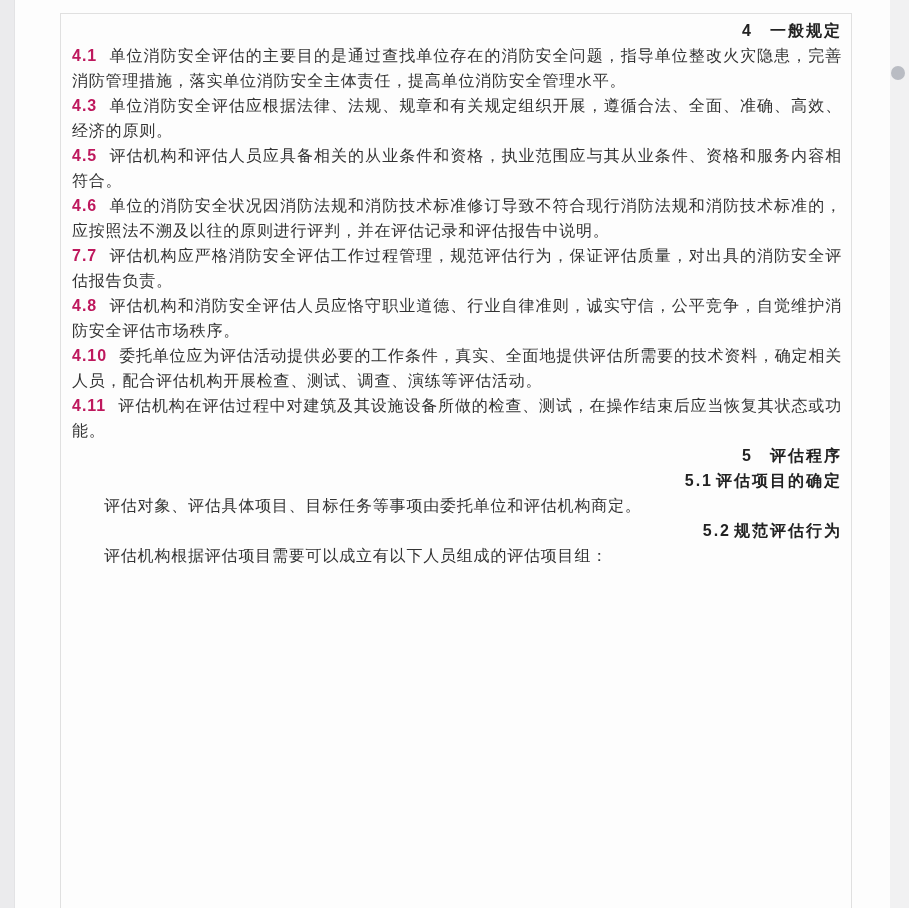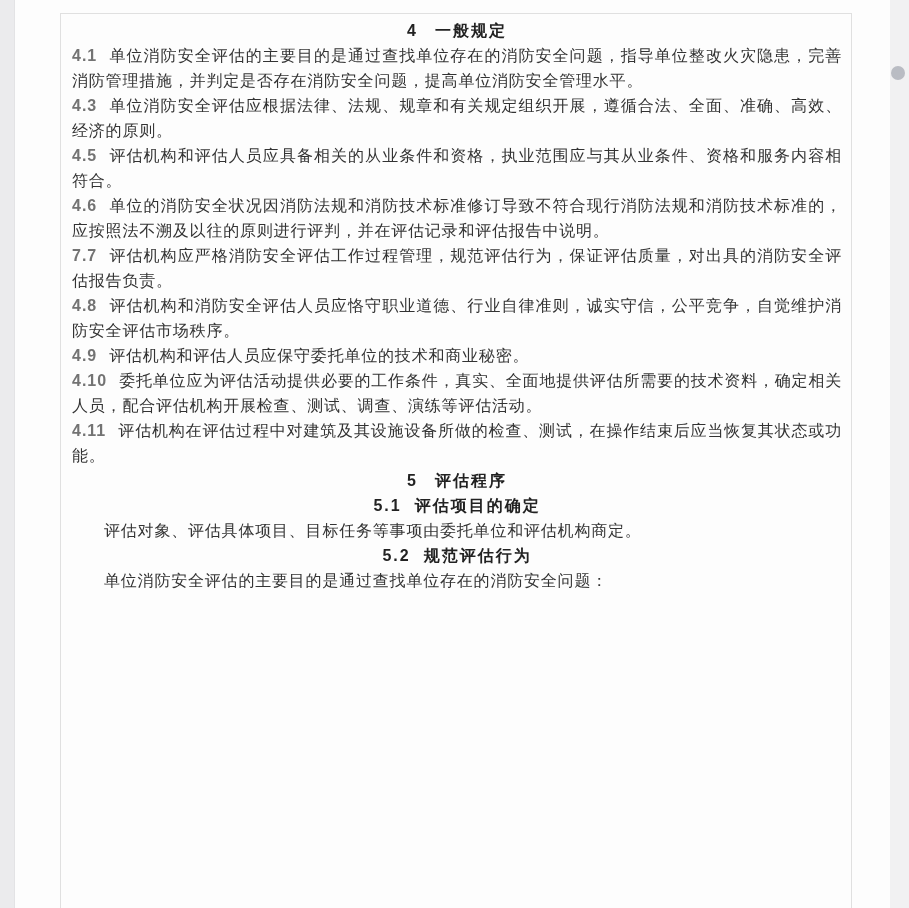--- a/index.html
+++ b/index.html
@@ -44,30 +44,30 @@
     line-height: 25px;
     letter-spacing: 0.8px;
     text-align: justify;
   }
   .frame p { margin: 0; }
   .h1, .h2 {
     font-family: "Liberation Sans", "DejaVu Sans", sans-serif;
     font-weight: 700;
     color: #222;
     letter-spacing: 2px;
-    text-align: center;
+    text-align: right;
   }
   .h1 { margin: 24px 0 23px; }
   .h2 { margin: 18px 0 17px; }
   .h1 .num { margin-right: 17px; }
-  .h2 .num { margin-right: 13px; }
+  .h2 .num { margin-right: 3px; }
   .clause .num {
     font-family: "Liberation Sans", "DejaVu Sans", sans-serif;
     font-weight: 700;
-    color: #737373;
+    color: #be185d;
     margin-right: 12px;
     letter-spacing: 1px;
   }
   .indent { text-indent: 2em; }
   .marker { margin-right: 11px; }
 </style>
 </head>
 <body>
 
 <div class="left-gutter"></div>
@@ -75,44 +75,43 @@
 <div class="paper"></div>
 
 <div class="right-gutter"></div>
 <div class="scroll-thumb"></div>
 
 <div class="frame">
 
 
   <p class="h1"><span class="num">4</span><span>一般规定</span></p>
 
-  <p class="clause"><span class="num">4.1</span><span>单位消防安全评估的主要目的是通过查找单位存在的消防安全问题，指导单位整改火灾隐患，完善消防管理措施，并判定是否存在消防安全问题，提高单位消防安全管理水平。</span></p>
+  <p class="clause"><span class="num">4.1</span><span>单位消防安全评估的主要目的是通过查找单位存在的消防安全问题，指导单位整改火灾隐患，完善消防管理措施，落实单位消防安全主体责任，提高单位消防安全管理水平。</span></p>
 
 
   <p class="clause"><span class="num">4.3</span><span>单位消防安全评估应根据法律、法规、规章和有关规定组织开展，遵循合法、全面、准确、高效、经济的原则。</span></p>
 
 
   <p class="clause"><span class="num">4.5</span><span>评估机构和评估人员应具备相关的从业条件和资格，执业范围应与其从业条件、资格和服务内容相符合。</span></p>
 
   <p class="clause"><span class="num">4.6</span><span>单位的消防安全状况因消防法规和消防技术标准修订导致不符合现行消防法规和消防技术标准的，应按照法不溯及以往的原则进行评判，并在评估记录和评估报告中说明。</span></p>
 
   <p class="clause"><span class="num">7.7</span><span>评估机构应严格消防安全评估工作过程管理，规范评估行为，保证评估质量，对出具的消防安全评估报告负责。</span></p>
 
   <p class="clause"><span class="num">4.8</span><span>评估机构和消防安全评估人员应恪守职业道德、行业自律准则，诚实守信，公平竞争，自觉维护消防安全评估市场秩序。</span></p>
 
-  <p class="clause"><span class="num">4.9</span><span>评估机构和评估人员应保守委托单位的技术和商业秘密。</span></p>
 
   <p class="clause"><span class="num">4.10</span><span>委托单位应为评估活动提供必要的工作条件，真实、全面地提供评估所需要的技术资料，确定相关人员，配合评估机构开展检查、测试、调查、演练等评估活动。</span></p>
 
   <p class="clause"><span class="num">4.11</span><span>评估机构在评估过程中对建筑及其设施设备所做的检查、测试，在操作结束后应当恢复其状态或功能。</span></p>
 
   <p class="h1"><span class="num">5</span><span>评估程序</span></p>
 
   <p class="h2"><span class="num">5.1</span><span>评估项目的确定</span></p>
 
   <p class="indent">评估对象、评估具体项目、目标任务等事项由委托单位和评估机构商定。</p>
 
   <p class="h2"><span class="num">5.2</span><span>规范评估行为</span></p>
 
-  <p class="indent">单位消防安全评估的主要目的是通过查找单位存在的消防安全问题：</p>
+  <p class="indent">评估机构根据评估项目需要可以成立有以下人员组成的评估项目组：</p>
 
 
 </div>
 
 </body></html>

